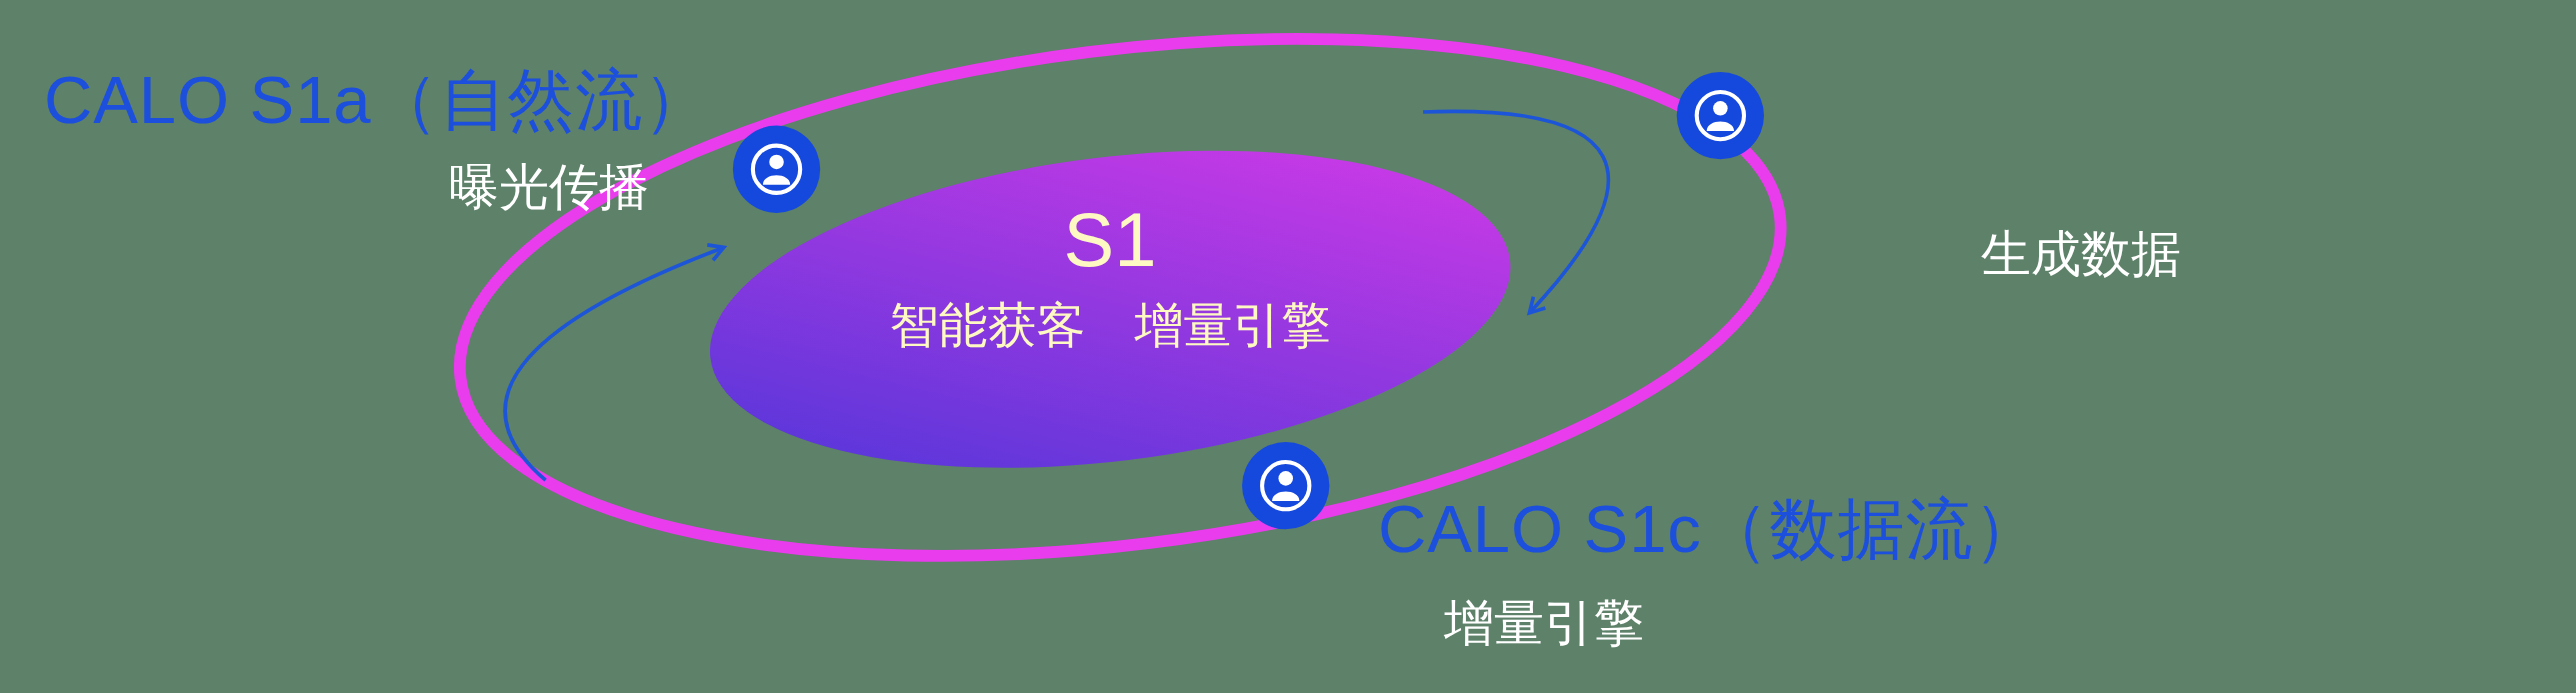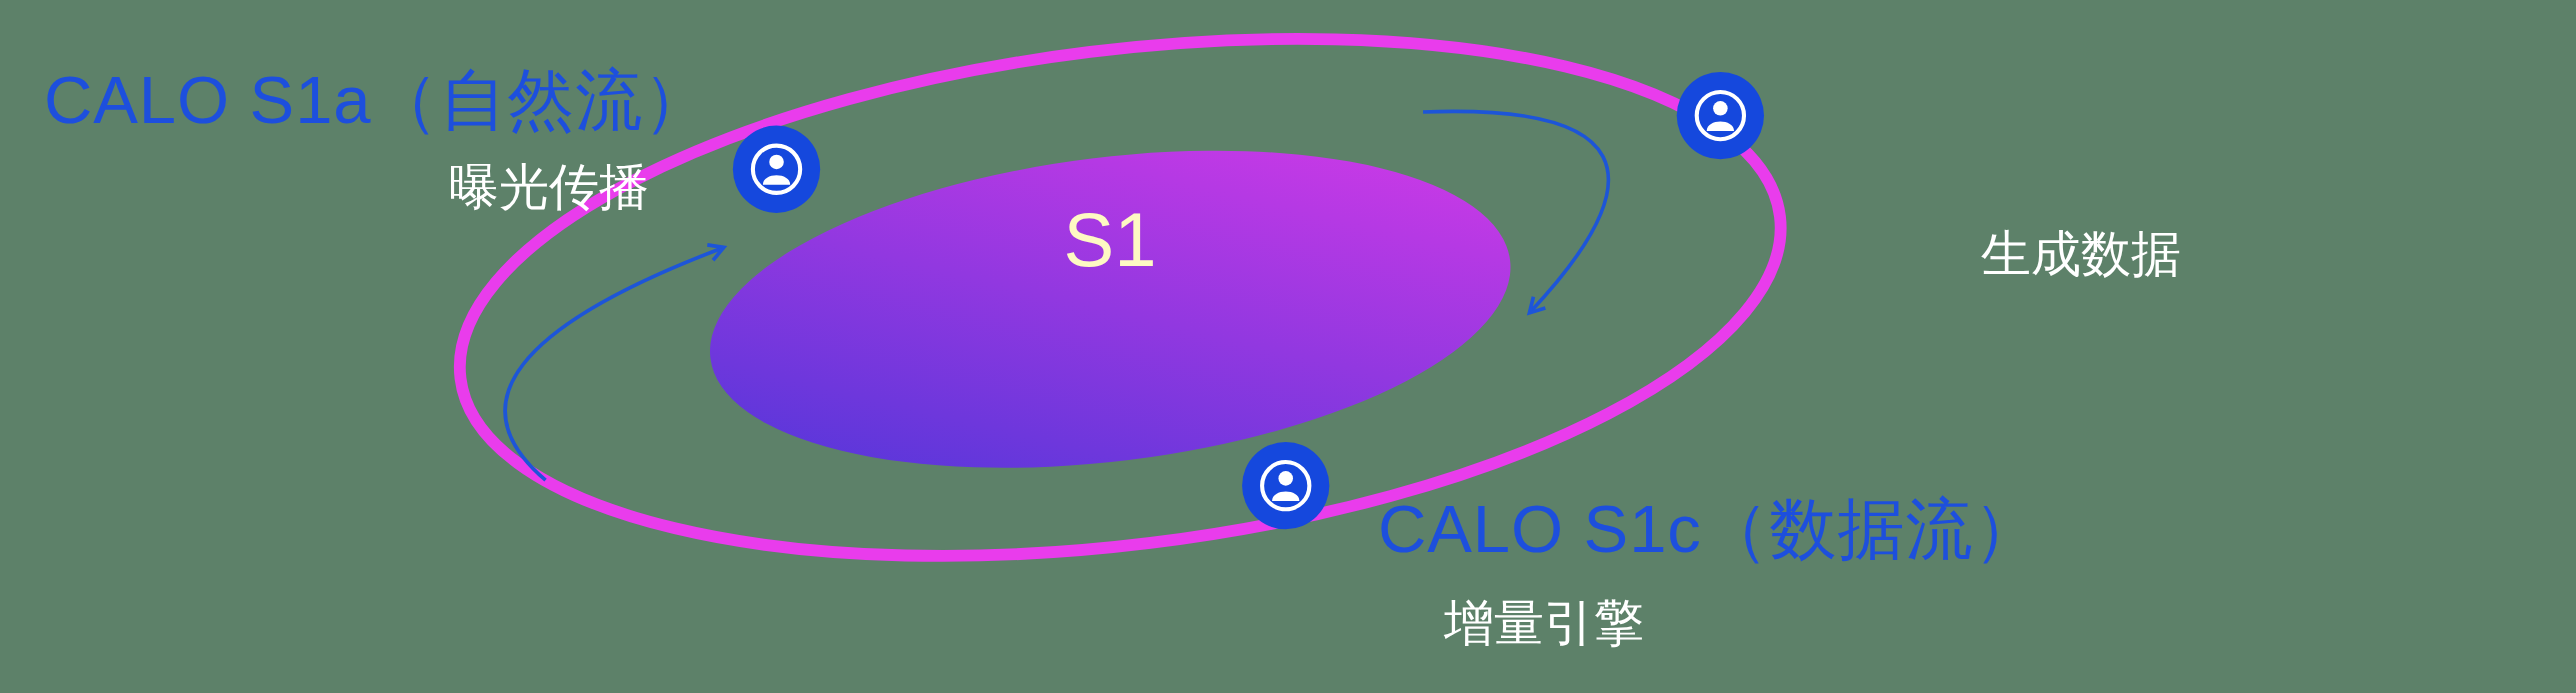--- a/index.html
+++ b/index.html
@@ -81,20 +81,21 @@
     <g transform="translate(1414 534)">
       <circle r="48" fill="#1548dd"></circle>
       <circle r="26" fill="none" stroke="#ffffff" stroke-width="4.5"></circle>
       <circle cy="-8" r="8" fill="#ffffff"></circle>
       <path d="M -15 17 C -15 3 15 3 15 17 Z" fill="#ffffff"></path>
     </g>
   </svg>
 
   <div class="core-text">
     <div class="core-title">S1</div>
+    <div class="core-sub">智能获客　增量引擎</div>
   </div>
 
   <div class="label label-blue" style="left:44px; top:47px;">CALO S1a（自然流）</div>
   <div class="label label-white" style="left:449px; top:159px;">曝光传播</div>
 
   <div class="label label-white" style="left:1981px; top:194px;margin-top:32px;">生成数据</div>
 
   <div class="label label-blue" style="left:1378px; top:476px;">CALO S1c（数据流）</div>
   <div class="label label-white" style="left:1444px; top:595px;">增量引擎</div>
 

